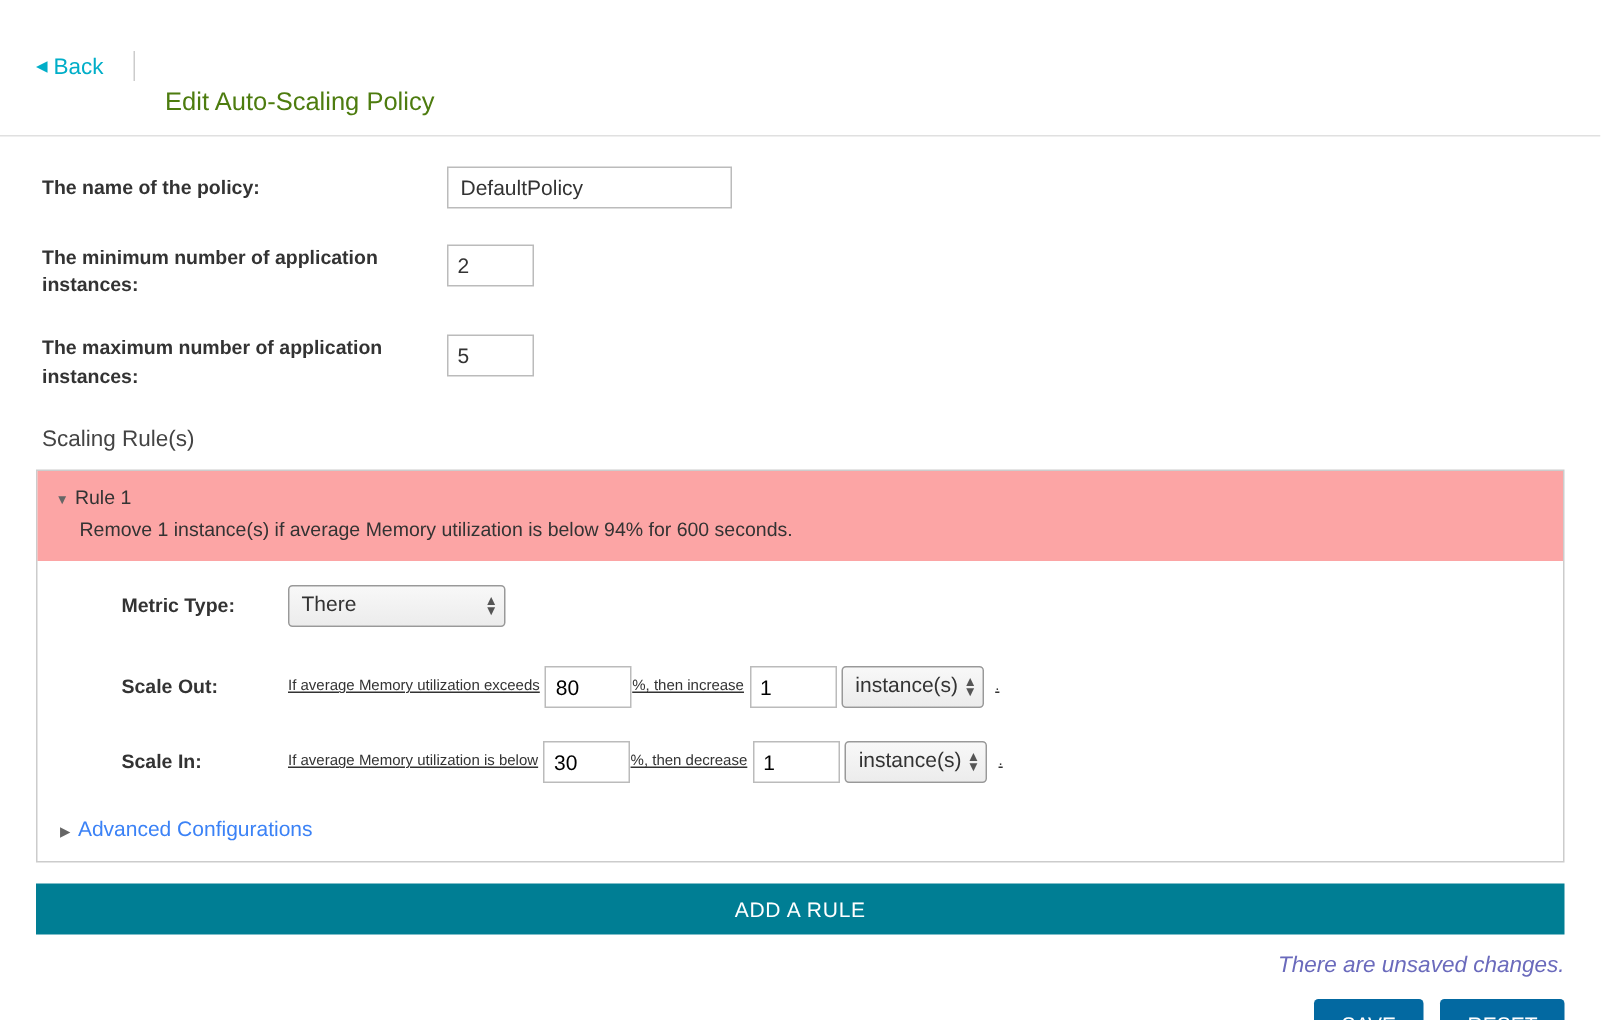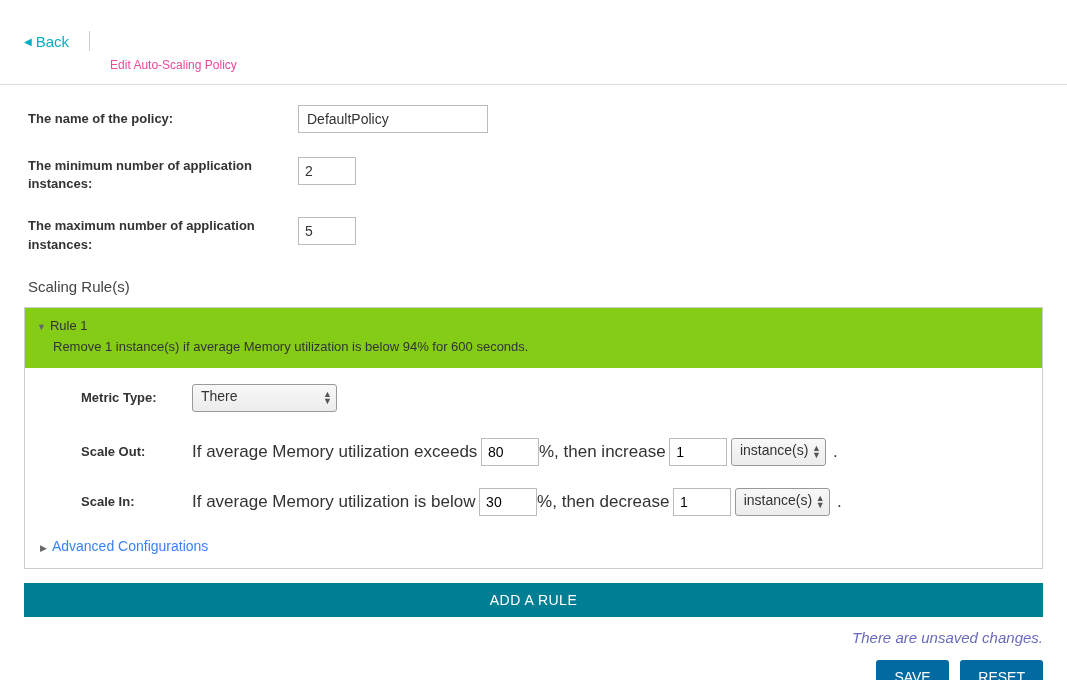--- a/index.html
+++ b/index.html
@@ -2,41 +2,41 @@
 <html><head>
   <meta charset="utf-8">
   <style>
     * { box-sizing: border-box; margin: 0; padding: 0; }
     body { font-family: Arial, Helvetica, sans-serif; font-size: 13px; color: #333; background: #fff; padding: 0; }
     .container { width: 1067px; }
     .header-bar { padding: 10px 20px 12px 24px; border-bottom: 1px solid #e0e0e0; display: flex; align-items: center; gap: 20px; }
     .back-link { color: #00aec8; cursor: pointer; font-size: 15px; display: flex; align-items: center; }
     .back-link::before { content: "◀"; font-size: 10px; margin-right: 4px; }
     .divider { width: 1px; height: 20px; background: #ccc; }
-    .page-title { font-size: 12px; color: #ec4899; font-weight: normal; margin-top: 48px; }
+    .page-title { font-size: 17px; color: #4d7c0f; font-weight: normal; margin-top: 48px; }
     
     .form-area { padding: 20px 24px 0 28px; }
     .form-row { display: flex; align-items: flex-start; margin-bottom: 24px; }
     .form-label { width: 270px; font-weight: bold; font-size: 13px; color: #333; line-height: 1.4; }
     .form-label.top-align { padding-top: 5px; }
     .text-input { width: 190px; height: 28px; padding: 4px 8px; border: 1px solid #bbb; font-size: 14px; color: #333; }
     .number-input { width: 58px; height: 28px; padding: 4px 6px; border: 1px solid #bbb; font-size: 14px; color: #333; }
     
     .section-title { font-size: 15px; color: #444; margin: 10px 0 12px 28px; }
     
     .rule-box { margin: 0 24px; border: 1px solid #ccc; }
-    .rule-header { background: #84cc16; padding: 10px 12px; }
+    .rule-header { background: #fca5a5; padding: 10px 12px; }
     .rule-title { font-size: 13px; font-weight: normal; color: #333; margin-bottom: 6px; cursor: pointer; }
     .rule-title::before { content: "▼"; font-size: 9px; margin-right: 4px; color: #666; }
     .rule-desc { font-size: 13px; color: #333; padding-left: 16px; margin-bottom: 4px; }
     
     .rule-body { padding: 16px 12px 14px 12px; }
     .rule-row { display: flex; align-items: center; margin-bottom: 22px; }
     .rule-row-label { width: 155px; font-weight: bold; font-size: 13px; padding-left: 44px; }
-    .rule-text { font-size: 17px; color: #333; }
+    .rule-text { font-size: 10px; color: #333; text-decoration: underline; }
     
     .select-control { position: relative; display: inline-block; width: 145px; height: 28px; border: 1px solid #999; border-radius: 3px; background: linear-gradient(#f8f8f8, #ececec); padding: 3px 24px 3px 8px; font-size: 14px; cursor: pointer; overflow: hidden; }
     .select-control .spinner { position: absolute; right: 4px; top: 50%; transform: translateY(-50%); font-size: 9px; line-height: 7px; color: #555; }
     .small-select { width: 95px; }
     
     .small-number { width: 58px; height: 28px; padding: 3px 6px; border: 1px solid #bbb; font-size: 14px; }
     
     .advanced { font-size: 14px; color: #3b82f6; cursor: pointer; margin-top: 6px; padding-left: 3px; }
     .advanced::before { content: "▶"; font-size: 9px; margin-right: 5px; color: #666; }
     

